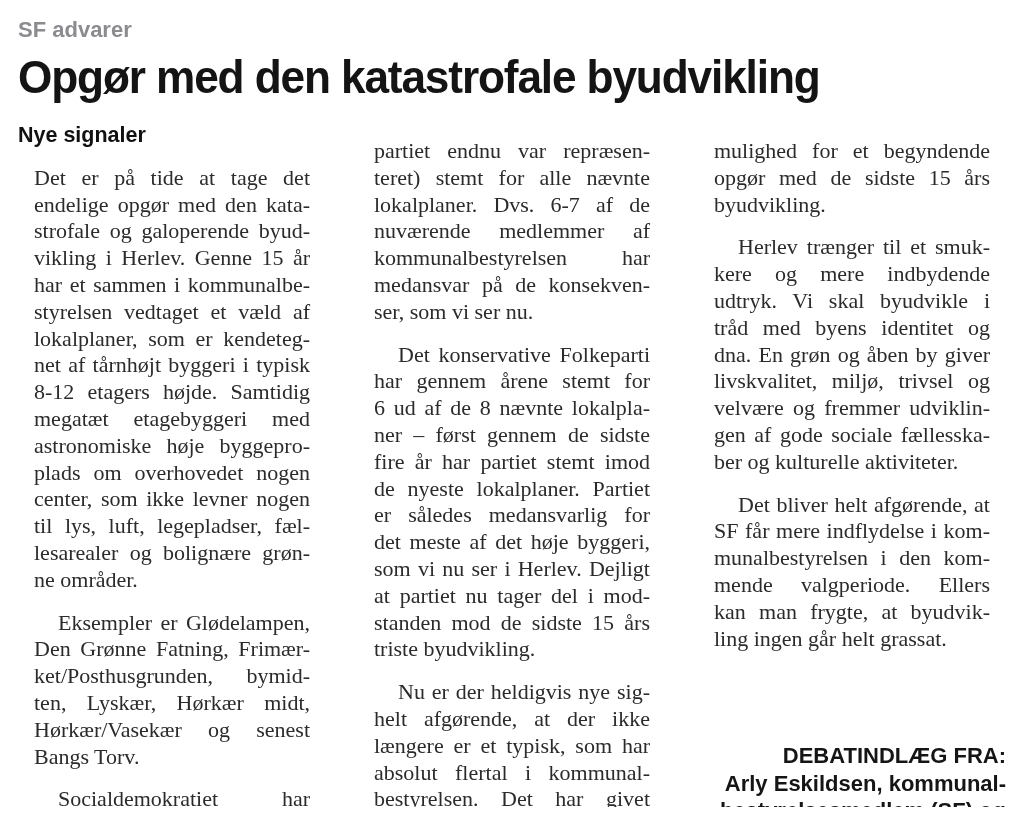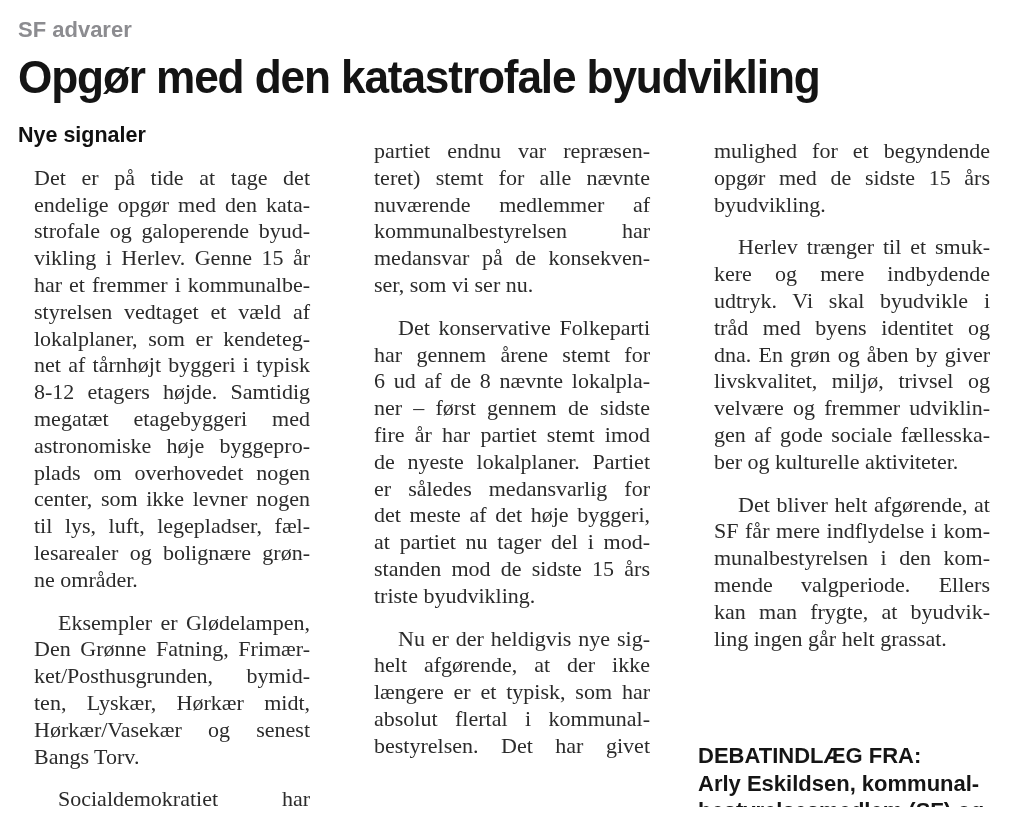--- a/index.html
+++ b/index.html
@@ -57,37 +57,37 @@
     text-align-last: justify;
   }
   .line.endline { text-align-last: left; }
   .byline {
     font-family: "Liberation Sans", sans-serif;
     font-weight: bold;
     font-size: 22px;
     line-height: 27.5px;
     color: #151515;
   }
-  .byline .byline-line { text-align: left; }
+  .byline .byline-line { text-align: right; }
 </style>
 </head>
 <body>
 
 <div class="page">
   <div class="kicker">SF advarer</div>
   <h1 class="headline">Opgør med den katastrofale byudvikling</h1>
   <div class="columns">
     <div class="col">
         <div class="subhead">Nye signaler</div>
         <div class="para">
           <div class="line">Det er på tide at tage det</div>
           <div class="line">endelige opgør med den kata-</div>
           <div class="line">strofale og galoperende byud-</div>
           <div class="line">vikling i Herlev. Genne 15 år</div>
-          <div class="line">har et fremmer i kommunalbe-</div>
+          <div class="line">har et sammen i kommunalbe-</div>
           <div class="line">styrelsen vedtaget et væld af</div>
           <div class="line">lokalplaner, som er kendeteg-</div>
           <div class="line">net af tårnhøjt byggeri i typisk</div>
           <div class="line">8-12 etagers højde. Samtidig</div>
           <div class="line">megatæt etagebyggeri med</div>
           <div class="line">astronomiske høje byggepro-</div>
           <div class="line">plads om overhovedet nogen</div>
           <div class="line">center, som ikke levner nogen</div>
           <div class="line">til lys, luft, legepladser, fæl-</div>
           <div class="line">lesarealer og bolignære grøn-</div>
@@ -103,34 +103,36 @@
         </div>
         <div class="para indent">
           <div class="line">Socialdemokratiet har</div>
           <div class="line">sammen med Venstre (mens</div>
         </div>
       </div>
     <div class="col">
         <div class="para">
           <div class="line">partiet endnu var repræsen-</div>
           <div class="line">teret) stemt for alle nævnte</div>
+          <div class="line">lokalplaner. Dvs. 6-7 af de</div>
           <div class="line">nuværende medlemmer af</div>
           <div class="line">kommunalbestyrelsen har</div>
           <div class="line">medansvar på de konsekven-</div>
           <div class="line endline">ser, som vi ser nu.</div>
         </div>
         <div class="para indent">
           <div class="line">Det konservative Folkeparti</div>
           <div class="line">har gennem årene stemt for</div>
           <div class="line">6 ud af de 8 nævnte lokalpla-</div>
           <div class="line">ner – først gennem de sidste</div>
           <div class="line">fire år har partiet stemt imod</div>
           <div class="line">de nyeste lokalplaner. Partiet</div>
           <div class="line">er således medansvarlig for</div>
           <div class="line">det meste af det høje byggeri,</div>
+          <div class="line">som vi nu ser i Herlev. Dejligt</div>
           <div class="line">at partiet nu tager del i mod-</div>
           <div class="line">standen mod de sidste 15 års</div>
           <div class="line endline">triste byudvikling.</div>
         </div>
         <div class="para indent">
           <div class="line">Nu er der heldigvis nye sig-</div>
           <div class="line">helt afgørende, at der ikke</div>
           <div class="line">længere er et typisk, som har</div>
           <div class="line">absolut flertal i kommunal-</div>
           <div class="line">bestyrelsen. Det har givet</div>

